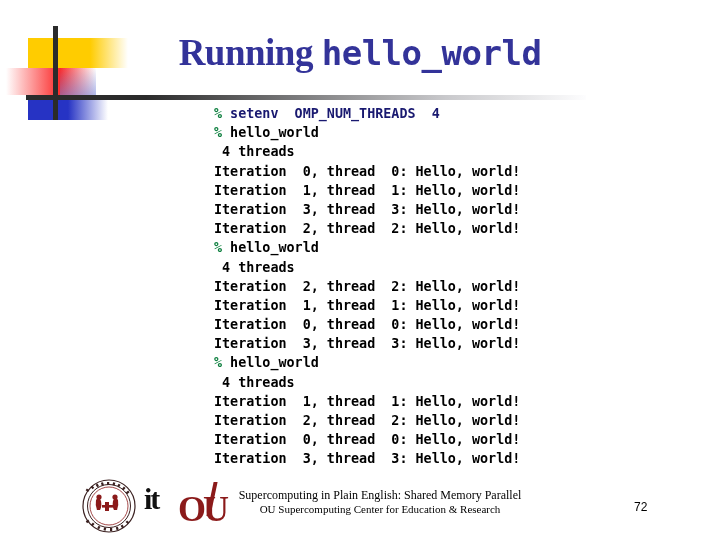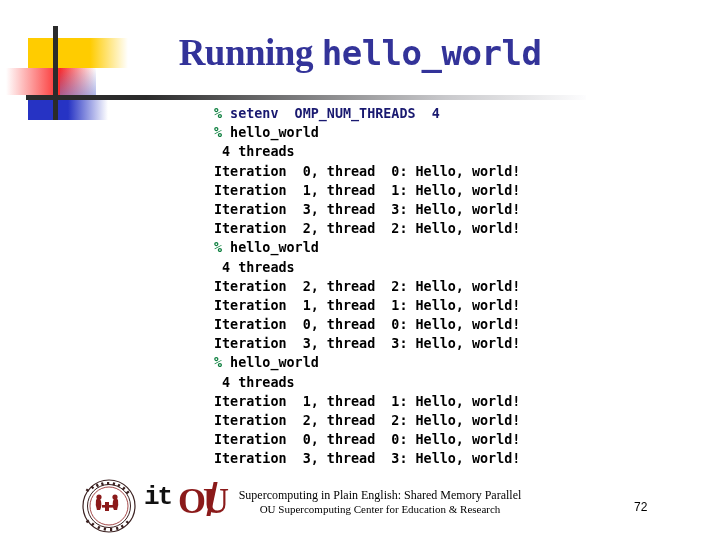--- a/index.html
+++ b/index.html
@@ -186,23 +186,23 @@
     <g fill="#8b1a1a">
       <path d="M24 22 q3 -5 5 1 q1 6 -1 9 l-3 0 q-2 -5 -1 -10 z"></path>
       <circle cx="27" cy="19" r="2.6"></circle>
       <path d="M46 22 q-3 -5 -5 1 q-1 6 1 9 l3 0 q2 -5 1 -10 z"></path>
       <circle cx="43" cy="19" r="2.6"></circle>
       <rect x="33" y="24" width="4" height="9"></rect>
       <rect x="30" y="27" width="11" height="2.6"></rect>
     </g>
   </svg>
 
-  <div style="position:absolute;left:144px;top:6px;font-family:Liberation Mono, monospace;font-weight:bold;font-size:26px;color:#111111;letter-spacing:-2px;">it</div>
-
-  <div style="position:absolute;left:178px;top:4px;font-family:'Liberation Serif','DejaVu Serif',serif;font-weight:bold;font-size:36px;color:#8b1a1a;letter-spacing:-3px;">OU</div>
+  <div style="position:absolute;left:144px;top:6px;font-family:Liberation Serif, serif;font-weight:bold;font-size:30px;color:#111111;letter-spacing:-2px;">it</div>
+
+  <div style="position:absolute;left:178px;top:12px;font-family:'Liberation Serif','DejaVu Serif',serif;font-weight:bold;font-size:36px;color:#8b1a1a;letter-spacing:-3px;">OU</div>
 
   <div style="position:absolute;left:210px;top:6px;width:20px;height:34px;border-left:4px solid #8b1a1a;transform:skewX(-12deg);"></div>
 
   <div style="position:absolute;left:180px;top:12px;width:400px;text-align:center;font-family:'Liberation Serif','DejaVu Serif',serif;font-size:12px;color:#000000;line-height:14px;white-space:nowrap;">Supercomputing in Plain English: Shared Memory Parallel</div>
   <div style="position:absolute;left:180px;top:27px;width:400px;text-align:center;font-family:'Liberation Serif','DejaVu Serif',serif;font-size:11px;color:#000000;line-height:13px;white-space:nowrap;">OU Supercomputing Center for Education &amp; Research</div>
 
   <div style="position:absolute;left:634px;top:24px;font-family:'Liberation Sans','DejaVu Sans',sans-serif;font-size:12px;color:#000000;">72</div>
 </div>
 
 </body></html>

